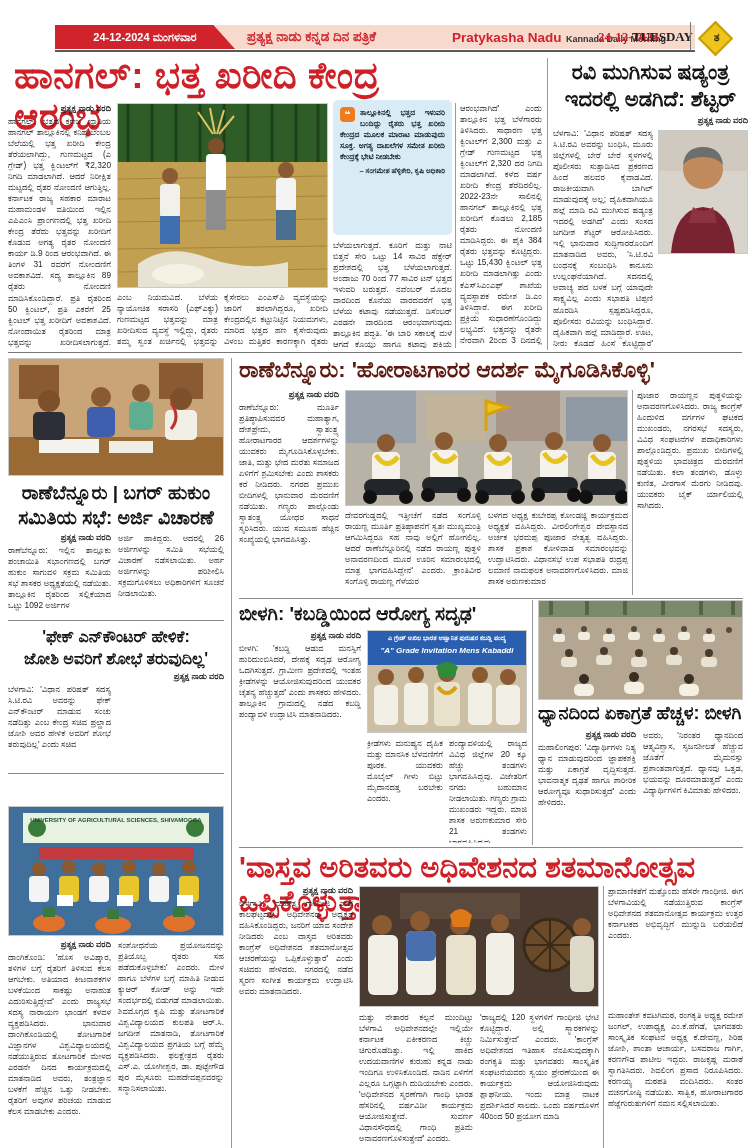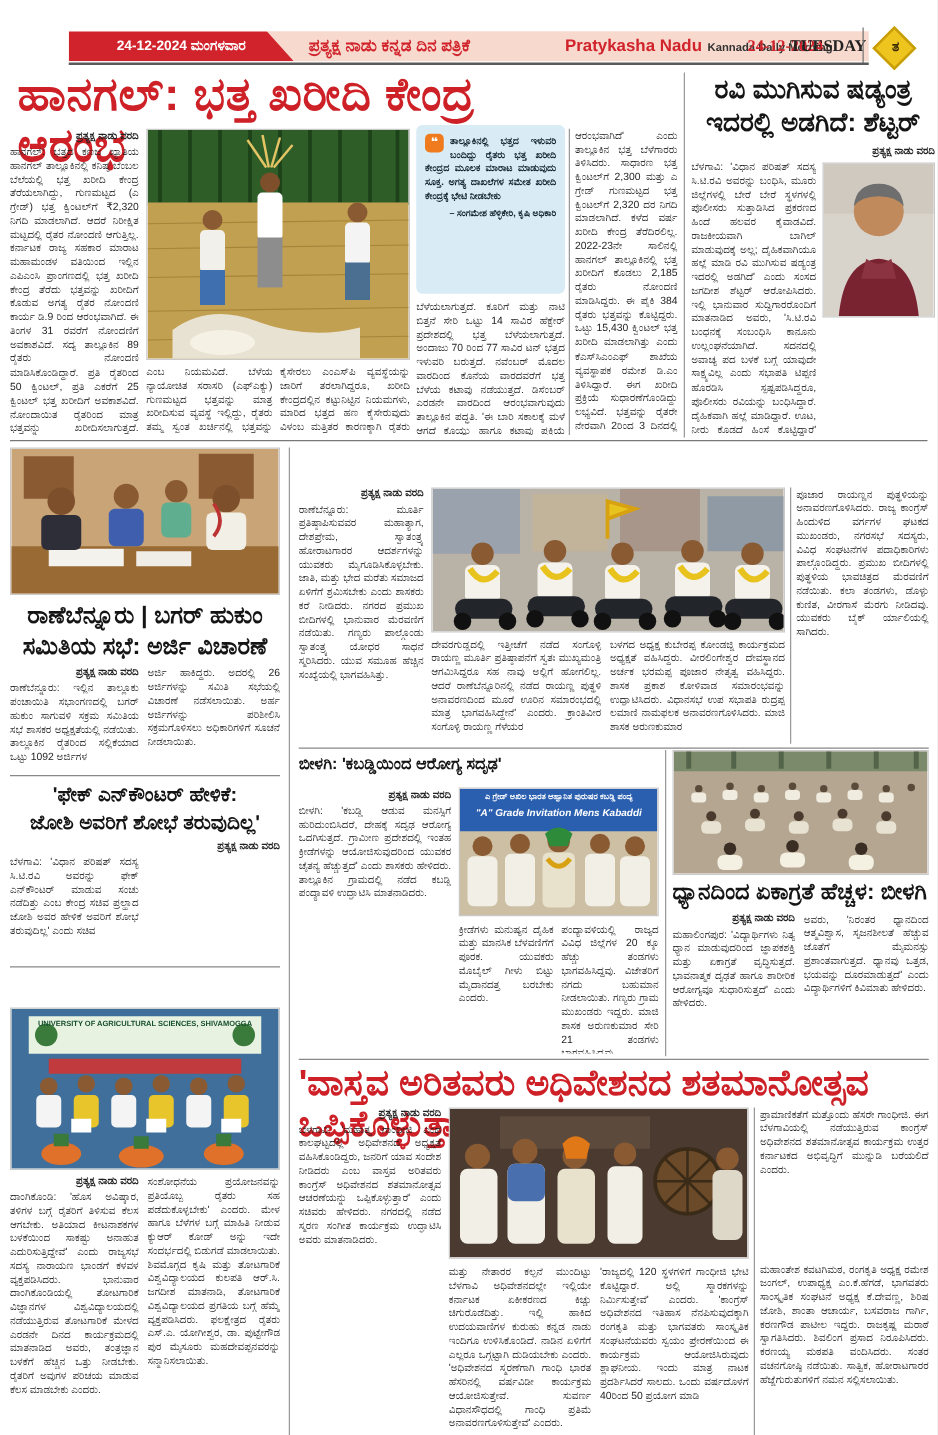--- a/index.html
+++ b/index.html
@@ -214,20 +214,21 @@
         </g>
     </svg>
     <div class="bannertxt" style="top:10px;font-size:6px;color:#17502f;">UNIVERSITY OF AGRICULTURAL SCIENCES, SHIVAMOGGA</div>
   </div>
   <div class="abs byline" style="left:8px;top:940px;width:103px;">ಪ್ರತ್ಯಕ್ಷ ನಾಡು ವರದಿ</div>
   <div class="abs btxt" style="left:8px;top:952px;width:103px;height:192px;">ದಾಂಗಿಕೊಂಡಿ: 'ಹೊಸ ಅವಿಷ್ಕಾರ, ತಳಿಗಳ ಬಗ್ಗೆ ರೈತರಿಗೆ ತಿಳಿಸುವ ಕೆಲಸ ಆಗಬೇಕು. ಅತಿಯಾದ ಕೀಟನಾಶಕಗಳ ಬಳಕೆಯಿಂದ ಸಾಕಷ್ಟು ಅನಾಹುತ ಎದುರಿಸುತ್ತಿದ್ದೇವೆ' ಎಂದು ರಾಜ್ಯಸಭೆ ಸದಸ್ಯ ನಾರಾಯಣ ಭಾಂಡಗೆ ಕಳವಳ ವ್ಯಕ್ತಪಡಿಸಿದರು. ಭಾನುವಾರ ದಾಂಗಿಕೊಂಡಿಯಲ್ಲಿ ತೋಟಗಾರಿಕೆ ವಿಜ್ಞಾನಗಳ ವಿಶ್ವವಿದ್ಯಾಲಯದಲ್ಲಿ ನಡೆಯುತ್ತಿರುವ ತೋಟಗಾರಿಕೆ ಮೇಳದ ಎರಡನೇ ದಿನದ ಕಾರ್ಯಕ್ರಮದಲ್ಲಿ ಮಾತನಾಡಿದ ಅವರು, ತಂತ್ರಜ್ಞಾನ ಬಳಕೆಗೆ ಹೆಚ್ಚಿನ ಒತ್ತು ನೀಡಬೇಕು. ರೈತರಿಗೆ ಅವುಗಳ ಪರಿಚಯ ಮಾಡುವ ಕೆಲಸ ಮಾಡಬೇಕು ಎಂದರು.</div>
   <div class="abs btxt" style="left:118px;top:940px;width:106px;height:204px;">ಸಂಶೋಧನೆಯ ಪ್ರಯೋಜನವನ್ನು ಪ್ರತಿಯೊಬ್ಬ ರೈತರು ಸಹ ಪಡೆದುಕೊಳ್ಳಬೇಕು' ಎಂದರು. ಮೇಳ ಹಾಗೂ ಬೆಳೆಗಳ ಬಗ್ಗೆ ಮಾಹಿತಿ ನೀಡುವ ಕ್ಯುಆರ್ ಕೋಡ್ ಅನ್ನು ಇದೇ ಸಂದರ್ಭದಲ್ಲಿ ಬಿಡುಗಡೆ ಮಾಡಲಾಯಿತು. ಶಿವಮೊಗ್ಗದ ಕೃಷಿ ಮತ್ತು ತೋಟಗಾರಿಕೆ ವಿಶ್ವವಿದ್ಯಾಲಯದ ಕುಲಪತಿ ಆರ್.ಸಿ. ಜಗದೀಶ ಮಾತನಾಡಿ, ತೋಟಗಾರಿಕೆ ವಿಶ್ವವಿದ್ಯಾಲಯದ ಪ್ರಗತಿಯ ಬಗ್ಗೆ ಹೆಮ್ಮೆ ವ್ಯಕ್ತಪಡಿಸಿದರು. ಫಲಕ್ಷೇತ್ರದ ರೈತರು ಎಸ್.ಎ. ಯೋಗೀಶ್ವರ, ಡಾ. ಪುಟ್ಟೇಗೌಡ ಪುರ ಮೈಸೂರು ಮಹದೇವಪ್ಪನವರನ್ನು ಸನ್ಮಾನಿಸಲಾಯಿತು.</div>
 
   <div class="abs rule-thin" style="left:231px;top:358px;height:790px;"></div>
 
+  <div class="abs hl-maroon" style="left:239px;top:357px;width:505px;font-size:22px;">ರಾಣೆಬೆನ್ನೂರು: 'ಹೋರಾಟಗಾರರ ಆದರ್ಶ ಮೈಗೂಡಿಸಿಕೊಳ್ಳಿ'</div>
   <div class="abs byline" style="left:239px;top:390px;width:100px;">ಪ್ರತ್ಯಕ್ಷ ನಾಡು ವರದಿ</div>
   <div class="abs btxt" style="left:239px;top:402px;width:100px;height:193px;">ರಾಣೆಬೆನ್ನೂರು: ಮೂರ್ತಿ ಪ್ರತಿಷ್ಠಾಪಿಸುವವರ ಮಹಾತ್ಯಾಗ, ದೇಶಪ್ರೇಮ, ಸ್ವಾತಂತ್ರ್ಯ ಹೋರಾಟಗಾರರ ಆದರ್ಶಗಳನ್ನು ಯುವಕರು ಮೈಗೂಡಿಸಿಕೊಳ್ಳಬೇಕು. ಜಾತಿ, ಮತ್ತು ಭೇದ ಮರೆತು ಸಮಾಜದ ಏಳಿಗೆಗೆ ಶ್ರಮಿಸಬೇಕು ಎಂದು ಶಾಸಕರು ಕರೆ ನೀಡಿದರು. ನಗರದ ಪ್ರಮುಖ ಬೀದಿಗಳಲ್ಲಿ ಭಾನುವಾರ ಮೆರವಣಿಗೆ ನಡೆಯಿತು. ಗಣ್ಯರು ಪಾಲ್ಗೊಂಡು ಸ್ವಾತಂತ್ರ್ಯ ಯೋಧರ ಸಾಧನೆ ಸ್ಮರಿಸಿದರು. ಯುವ ಸಮೂಹ ಹೆಚ್ಚಿನ ಸಂಖ್ಯೆಯಲ್ಲಿ ಭಾಗವಹಿಸಿತ್ತು.</div>
   <div class="abs photo" style="left:345px;top:390px;width:283px;height:116px;">
     <svg width="281" height="114" viewBox="0 0 281 114" xmlns="http://www.w3.org/2000/svg">
       <rect width="281" height="114" fill="#b9b2a6"></rect>
       <rect x="0" y="0" width="70" height="52" fill="#9aa3ad"></rect>
         <rect x="80" y="4" width="60" height="46" fill="#c2b49a"></rect>
         <rect x="150" y="0" width="64" height="50" fill="#a8968a"></rect>
         <rect x="220" y="6" width="61" height="44" fill="#8f9aa5"></rect>
       <g fill="#8a5a33">
@@ -272,21 +273,21 @@
         </g>
       <path d="M140 10 l0 30 M140 10 l22 6 l-22 8z" stroke="#d8a112" stroke-width="3" fill="#e8c31e"></path>
     </svg>
   </div>
   <div class="abs btxt" style="left:345px;top:510px;width:136px;height:85px;">ದೇವರಗುಡ್ಡದಲ್ಲಿ ಇತ್ತೀಚೆಗೆ ನಡೆದ ಸಂಗೊಳ್ಳಿ ರಾಯಣ್ಣ ಮೂರ್ತಿ ಪ್ರತಿಷ್ಠಾಪನೆಗೆ ಸ್ವತಃ ಮುಖ್ಯಮಂತ್ರಿ ಆಗಮಿಸಿದ್ದರೂ ಸಹ ನಾವು ಅಲ್ಲಿಗೆ ಹೋಗಲಿಲ್ಲ. ಆದರೆ ರಾಣೆಬೆನ್ನೂರಿನಲ್ಲಿ ನಡೆದ ರಾಯಣ್ಣ ಪುತ್ಥಳಿ ಅನಾವರಣದಿಂದ ಮೂರೆ ಊರಿನ ಸಮಾರಂಭದಲ್ಲಿ ಮಾತ್ರ ಭಾಗವಹಿಸಿದ್ದೇನೆ' ಎಂದರು. ಕ್ರಾಂತಿವೀರ ಸಂಗೊಳ್ಳಿ ರಾಯಣ್ಣ ಗೆಳೆಯರ</div>
   <div class="abs btxt" style="left:488px;top:510px;width:140px;height:85px;">ಬಳಗದ ಅಧ್ಯಕ್ಷ ಕುಬೇರಪ್ಪ ಕೋಂಡಜ್ಜಿ ಕಾರ್ಯಕ್ರಮದ ಅಧ್ಯಕ್ಷತೆ ವಹಿಸಿದ್ದರು. ವೀರಲಿಂಗೇಶ್ವರ ದೇವಸ್ಥಾನದ ಅರ್ಚಕ ಭರಮಪ್ಪ ಪೂಜಾರ ನೇತೃತ್ವ ವಹಿಸಿದ್ದರು. ಶಾಸಕ ಪ್ರಕಾಶ ಕೋಳಿವಾಡ ಸಮಾರಂಭವನ್ನು ಉದ್ಘಾಟಿಸಿದರು. ವಿಧಾನಸಭೆ ಉಪ ಸಭಾಪತಿ ರುದ್ರಪ್ಪ ಲಮಾಣಿ ನಾಮಫಲಕ ಅನಾವರಣಗೊಳಿಸಿದರು. ಮಾಜಿ ಶಾಸಕ ಅರುಣಕುಮಾರ</div>
   <div class="abs rule-thin" style="left:632px;top:390px;height:205px;"></div>
   <div class="abs btxt" style="left:637px;top:390px;width:106px;height:205px;">ಪೂಜಾರ ರಾಯಣ್ಣನ ಪುತ್ಥಳಿಯನ್ನು ಅನಾವರಣಗೊಳಿಸಿದರು. ರಾಜ್ಯ ಕಾಂಗ್ರೆಸ್ ಹಿಂದುಳಿದ ವರ್ಗಗಳ ಘಟಕದ ಮುಖಂಡರು, ನಗರಸಭೆ ಸದಸ್ಯರು, ವಿವಿಧ ಸಂಘಟನೆಗಳ ಪದಾಧಿಕಾರಿಗಳು ಪಾಲ್ಗೊಂಡಿದ್ದರು. ಪ್ರಮುಖ ಬೀದಿಗಳಲ್ಲಿ ಪುತ್ಥಳಿಯ ಭಾವಚಿತ್ರದ ಮೆರವಣಿಗೆ ನಡೆಯಿತು. ಕಲಾ ತಂಡಗಳು, ಡೊಳ್ಳು ಕುಣಿತ, ವೀರಗಾಸೆ ಮೆರಗು ನೀಡಿದವು. ಯುವಕರು ಬೈಕ್ ರ್ಯಾಲಿಯಲ್ಲಿ ಸಾಗಿದರು.</div>
   <div class="abs rule-h" style="left:239px;top:598px;width:504px;height:1px;background:#888;"></div>
 
-  <div class="abs hl-black" style="left:239px;top:603px;width:290px;font-size:13px;">ಬೀಳಗಿ: 'ಕಬಡ್ಡಿಯಿಂದ ಆರೋಗ್ಯ ಸದೃಢ'</div>
+  <div class="abs hl-black" style="left:239px;top:603px;width:290px;font-size:19px;">ಬೀಳಗಿ: 'ಕಬಡ್ಡಿಯಿಂದ ಆರೋಗ್ಯ ಸದೃಢ'</div>
   <div class="abs byline" style="left:239px;top:631px;width:122px;">ಪ್ರತ್ಯಕ್ಷ ನಾಡು ವರದಿ</div>
   <div class="abs btxt" style="left:239px;top:643px;width:122px;height:200px;">ಬೀಳಗಿ: 'ಕಬಡ್ಡಿ ಆಡುವ ಮನಸ್ಸಿಗೆ ಹುರಿದುಂಬಿಸಿದರೆ, ದೇಹಕ್ಕೆ ಸದೃಢ ಆರೋಗ್ಯ ಒದಗಿಸುತ್ತದೆ. ಗ್ರಾಮೀಣ ಪ್ರದೇಶದಲ್ಲಿ ಇಂತಹ ಕ್ರೀಡೆಗಳನ್ನು ಆಯೋಜಿಸುವುದರಿಂದ ಯುವಕರ ಚೈತನ್ಯ ಹೆಚ್ಚುತ್ತದೆ' ಎಂದು ಶಾಸಕರು ಹೇಳಿದರು. ತಾಲ್ಲೂಕಿನ ಗ್ರಾಮದಲ್ಲಿ ನಡೆದ ಕಬಡ್ಡಿ ಪಂದ್ಯಾವಳಿ ಉದ್ಘಾಟಿಸಿ ಮಾತನಾಡಿದರು.</div>
   <div class="abs photo" style="left:367px;top:630px;width:160px;height:103px;">
     <svg width="158" height="101" viewBox="0 0 158 101" xmlns="http://www.w3.org/2000/svg">
       <rect width="158" height="101" fill="#cdbfa4"></rect>
       <rect x="0" y="0" width="158" height="34" fill="#2a5fb0"></rect>
       <g fill="#8a5a33">
           <circle cx="18" cy="46" r="8"></circle>
           <circle cx="48" cy="44" r="8"></circle>
           <circle cx="79" cy="42" r="9"></circle>

